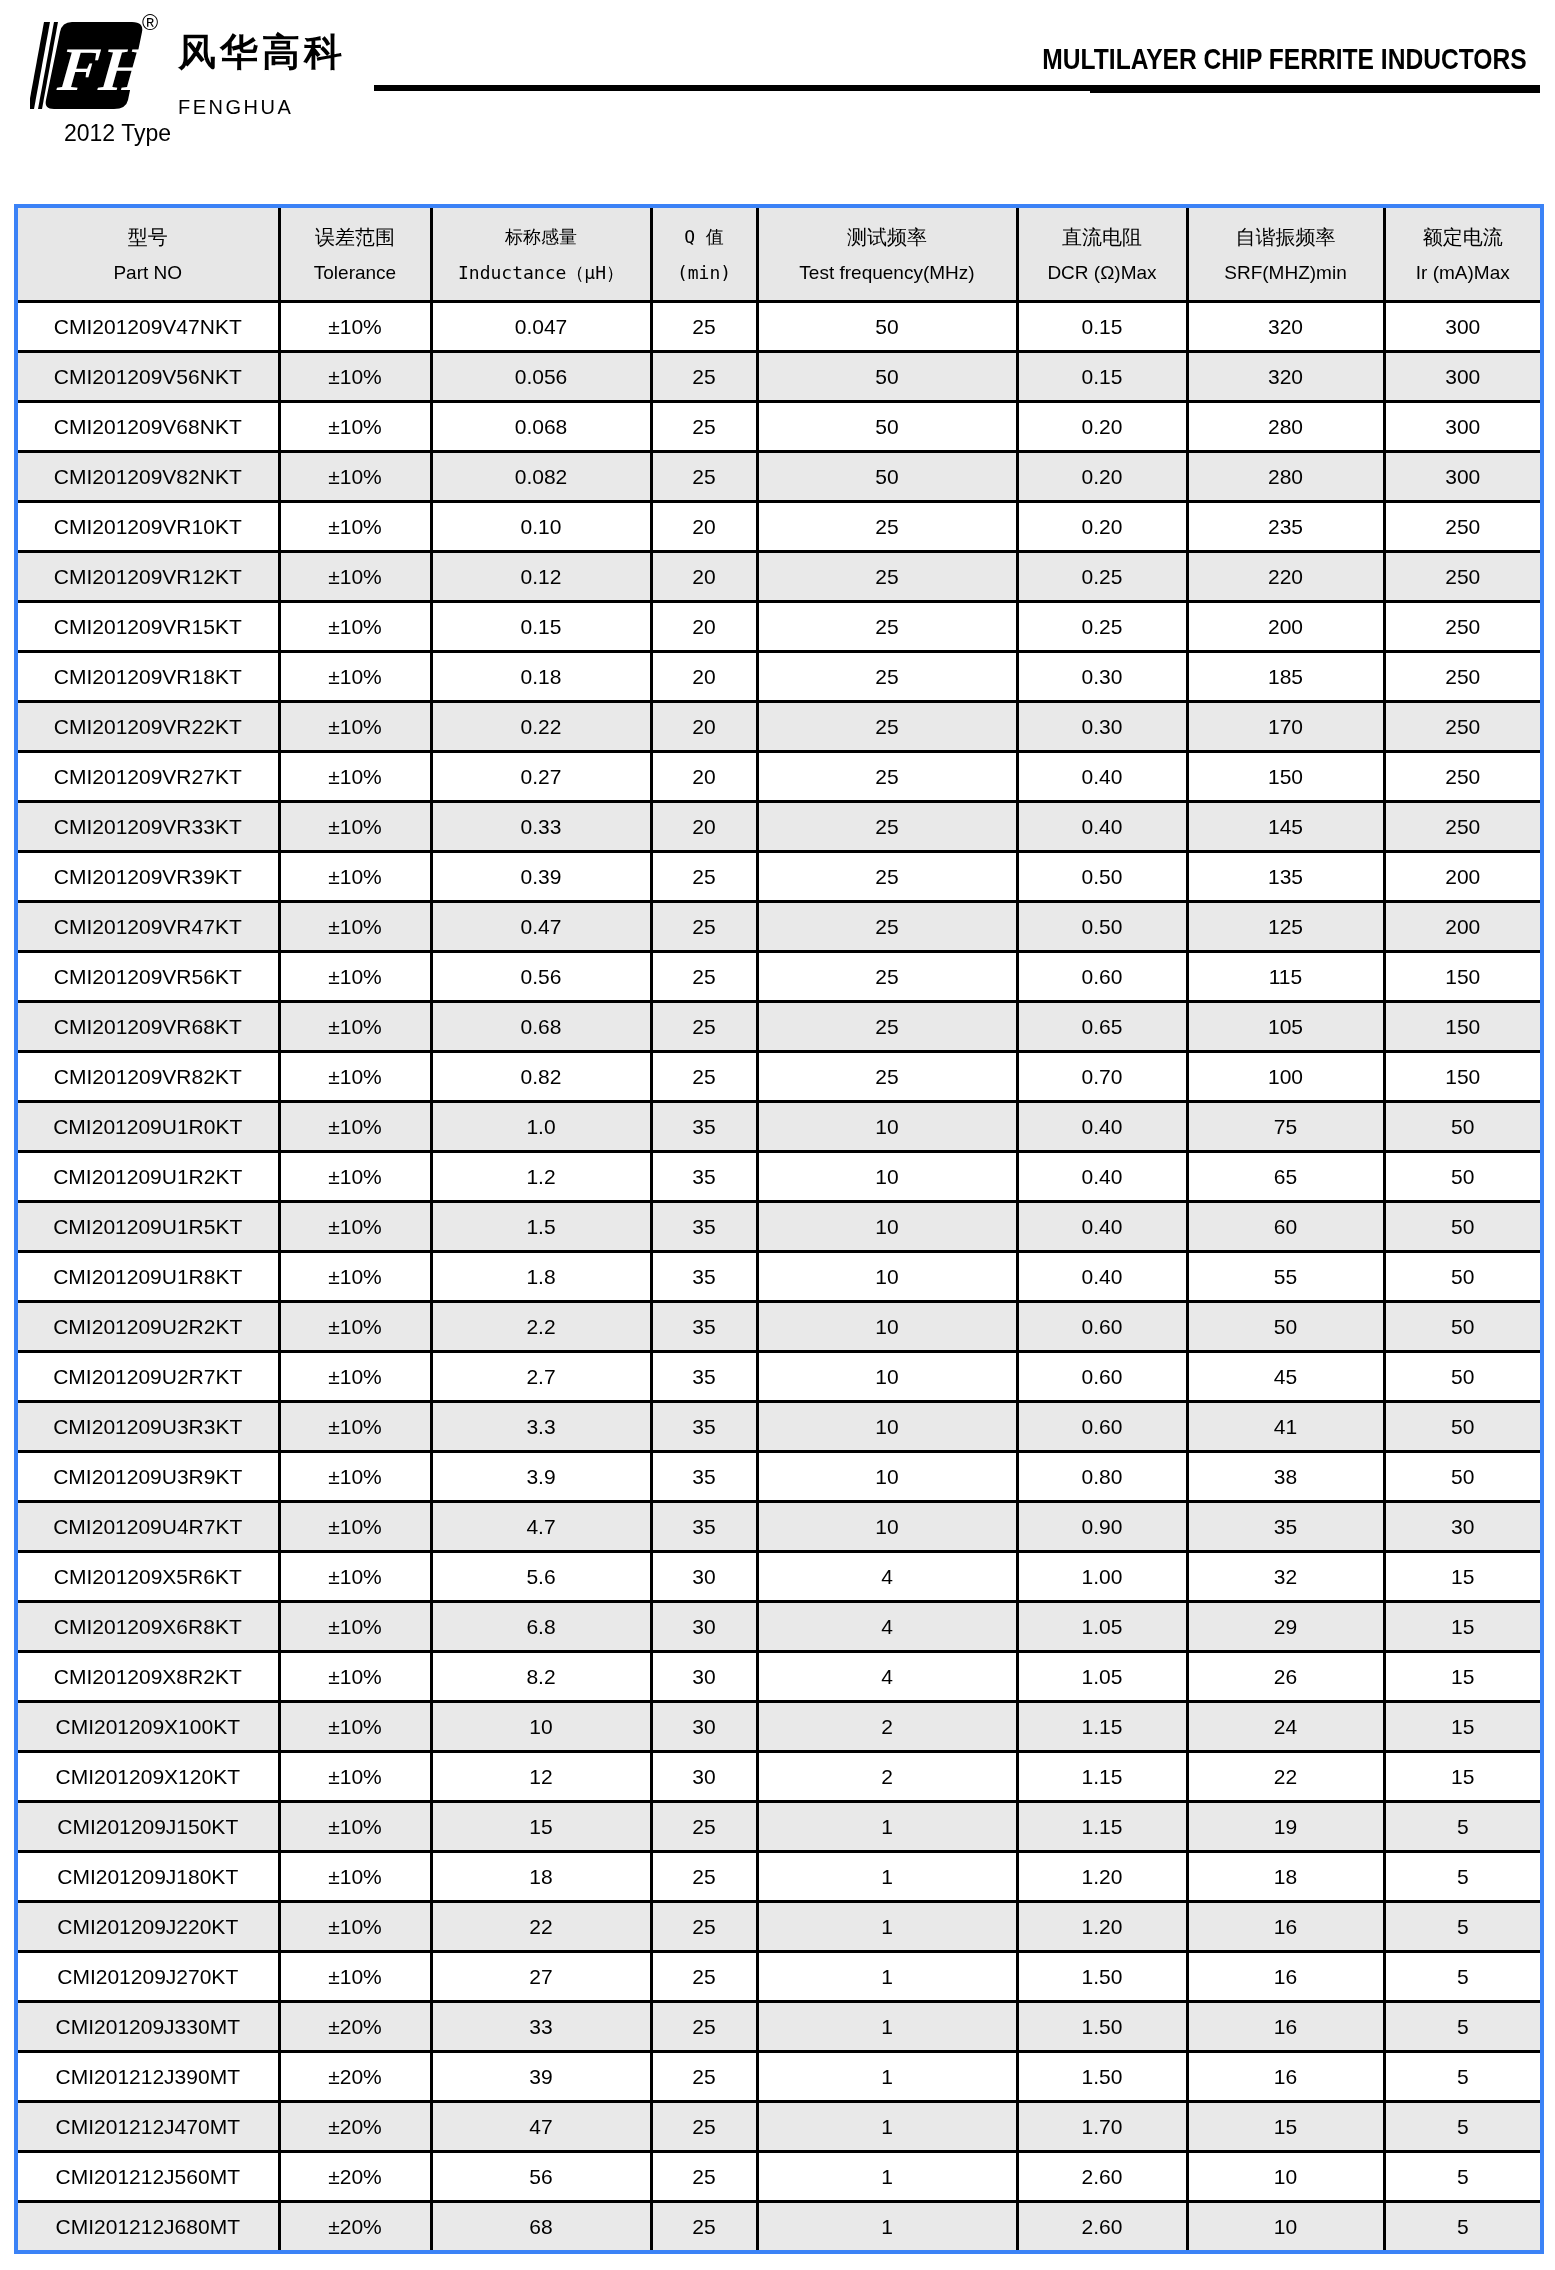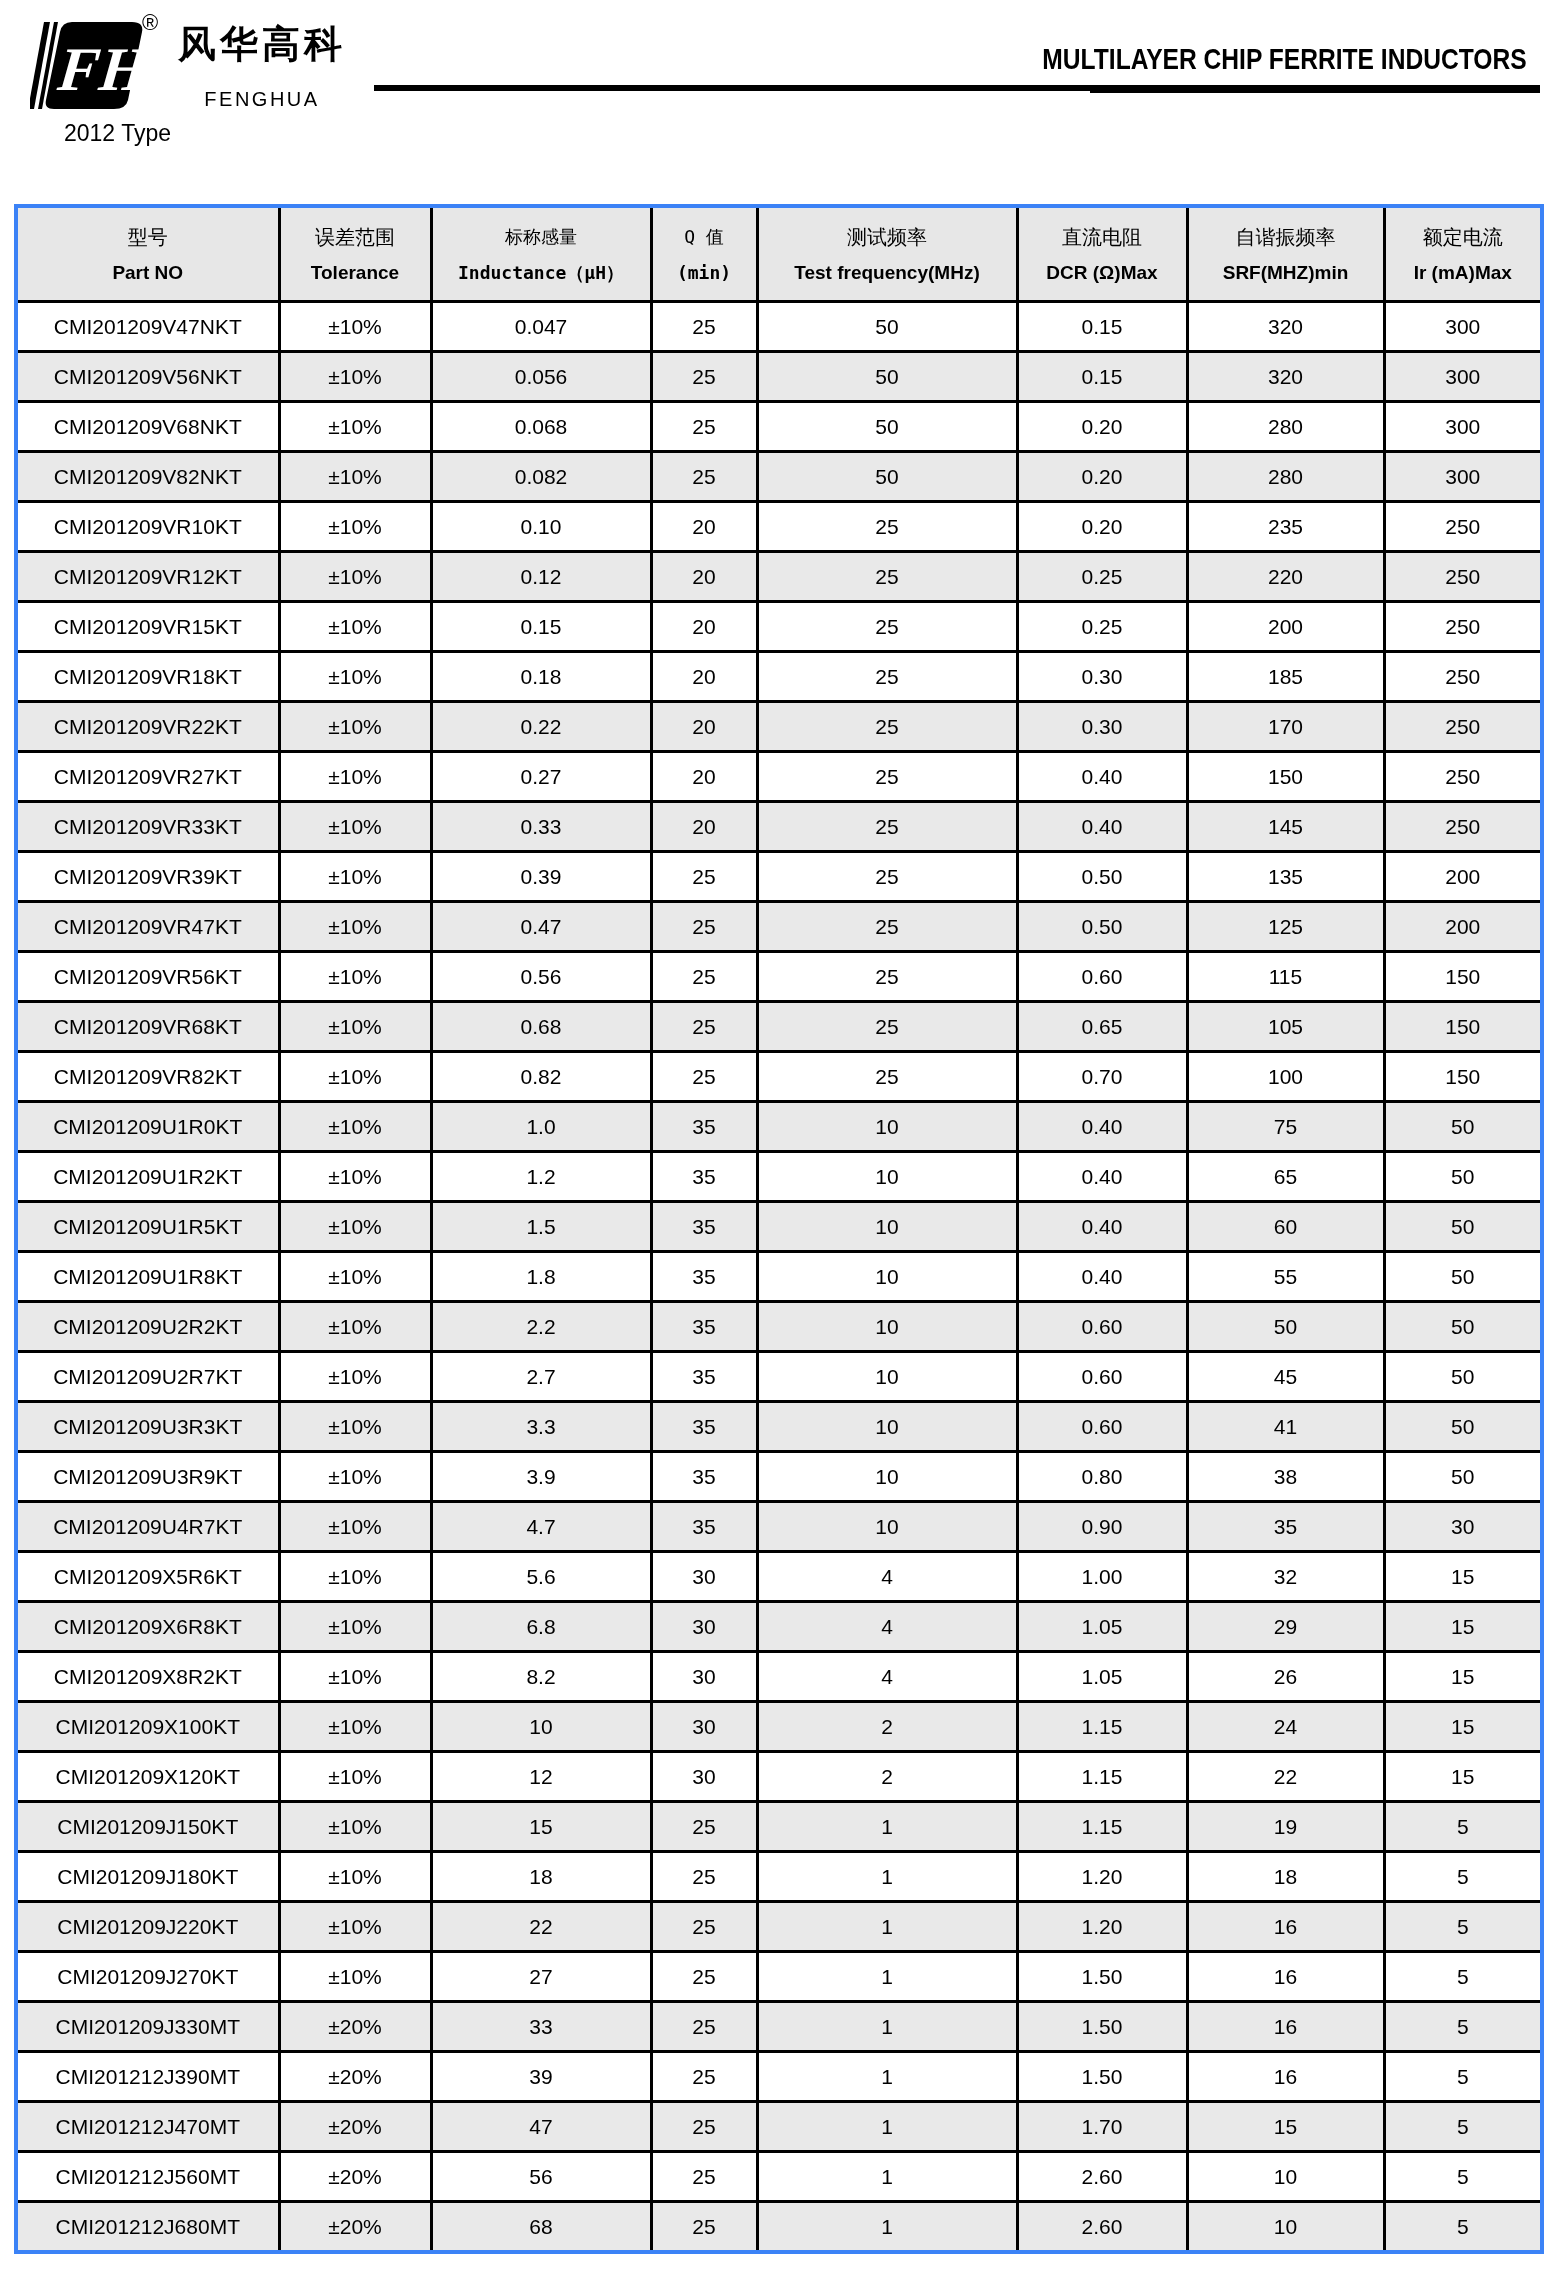--- a/index.html
+++ b/index.html
@@ -5,21 +5,21 @@
   html,body{margin:0;padding:0;background:#ffffff;}
   body{
     width:1555px;height:2270px;position:relative;
     font-family:"Liberation Sans",sans-serif;color:#000;
     -webkit-font-smoothing:antialiased;
   }
   .masthead{position:absolute;top:0;left:0;width:1555px;height:130px;}
   
   .logo{position:absolute;left:30px;top:18px;width:130px;height:95px;}
   .logo svg{display:block;}
-  .brand-text{position:absolute;left:178px;top:24px;text-align:center;}
+  .brand-text{position:absolute;left:178px;top:32px;}
   .brand-cn{font-size:38px;font-weight:bold;letter-spacing:4px;line-height:40px;
     font-family:"Liberation Sans",sans-serif;}
   .brand-en{font-size:20px;font-weight:normal;letter-spacing:2.5px;line-height:30px;margin-top:20px;}
   .doc-title{
     position:absolute;right:28px;top:42px;
     font-size:30px;font-weight:bold;letter-spacing:0px;white-space:nowrap;
     transform:scaleX(0.82);transform-origin:100% 50%;
   }
   .head-rule{position:absolute;left:374px;top:85px;width:1166px;height:6px;background:#000;}
   .head-rule-step{position:absolute;left:1090px;top:91px;width:450px;height:2px;background:#000;}
@@ -30,21 +30,21 @@
     position:absolute;left:14px;top:204px;
     border-collapse:collapse;table-layout:fixed;width:1526px;
     border:4px solid #3b82f6;
   }
   .spec th,.spec td{
     border:3px solid #000;text-align:center;vertical-align:middle;
     padding:0;overflow:hidden;
   }
   .spec thead th{background:#e7e7e7;height:92px;font-weight:normal;}
   .spec thead .cn{font-size:20px;line-height:26px;margin-bottom:12px;}
-  .spec thead .en{font-size:19px;line-height:22px;font-weight:bold;}
+  .spec thead .en{font-size:19px;line-height:22px;}
   .spec thead th.mono .cn,.spec thead th.mono .en{
     font-family:"DejaVu Sans Mono",monospace;font-size:18px;
   }
   .spec td{height:47px;font-size:21px;background:#ffffff;}
   .spec tr.shaded td{background:#e9e9e9;}
 </style>
 </head>
 <body>
 
 <div class="masthead">

